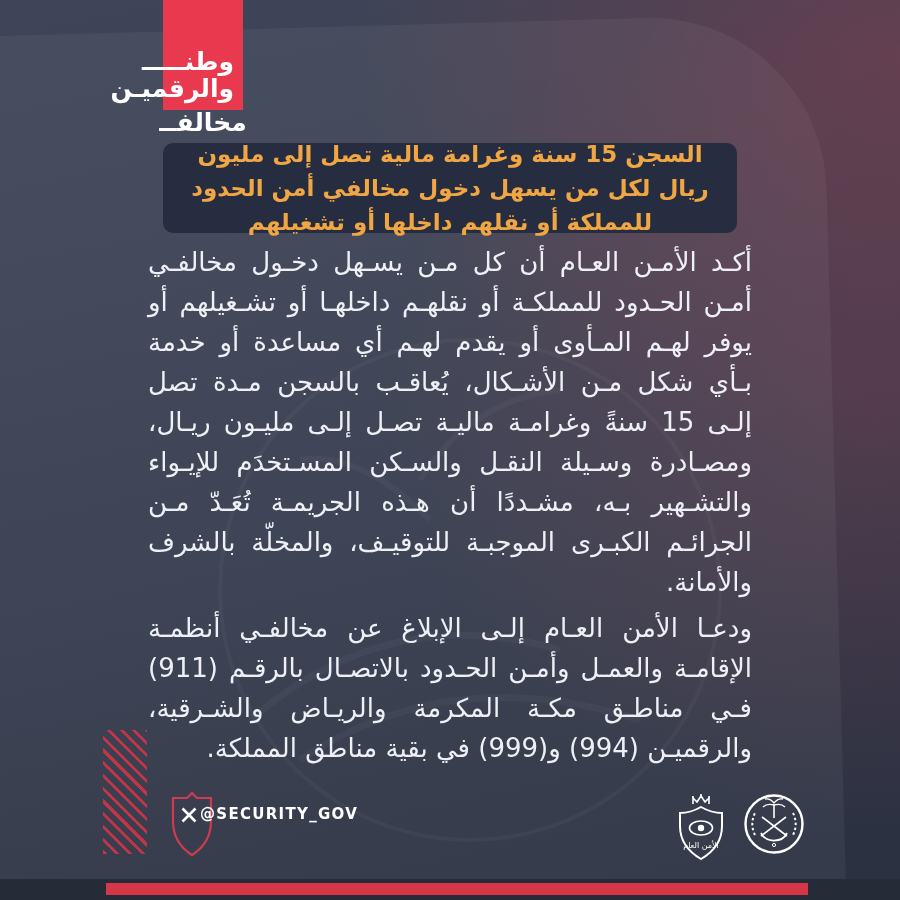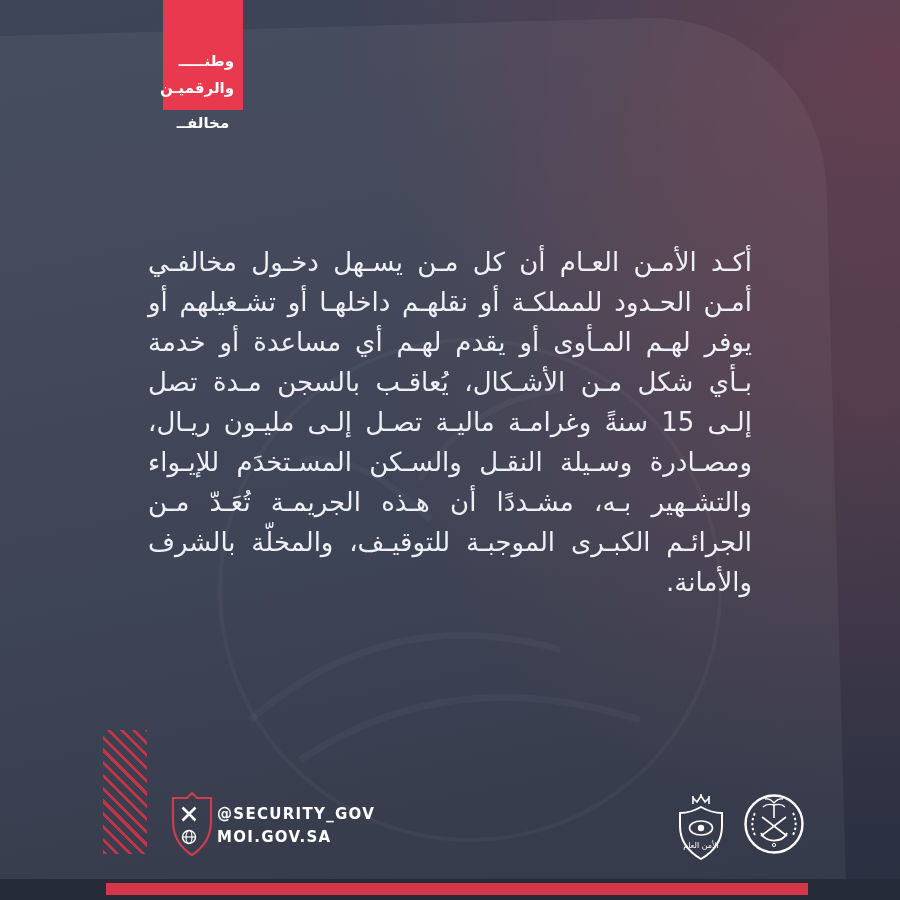--- a/index.html
+++ b/index.html
@@ -26,24 +26,24 @@
   .watermark{position:absolute;left:0;top:0;pointer-events:none;}
   .watermark path,.watermark circle{stroke:rgba(255,255,255,0.035);fill:none;}
   
   .brand-square{
     position:absolute;left:163px;top:0;width:80px;height:110px;
     background:#e8394e;
     display:flex;flex-direction:column;justify-content:flex-end;
     padding:0 9px 8px 6px;
     direction:rtl;text-align:right;
   }
-  .brand-square .w{color:#ffffff;font-weight:bold;font-size:15px;line-height:27px;white-space:nowrap;}
+  .brand-square .w{color:#ffffff;font-weight:bold;font-size:25px;line-height:27px;white-space:nowrap;}
   .brand-word3{
     position:absolute;left:157px;top:110px;width:92px;height:28px;
-    color:#ffffff;font-weight:bold;font-size:15px;line-height:26px;
+    color:#ffffff;font-weight:bold;font-size:25px;line-height:26px;
     direction:rtl;text-align:center;white-space:nowrap;
   }
   
   .banner{
     position:absolute;left:163px;top:143px;width:574px;height:90px;
     background:#272d41;border-radius:10px;
     display:flex;align-items:center;justify-content:center;
   }
   .banner .headline{
     width:548px;direction:rtl;text-align:center;
@@ -63,21 +63,21 @@
     background:repeating-linear-gradient(45deg,
       rgba(200,52,72,0.95) 0px, rgba(200,52,72,0.95) 3px,
       rgba(200,52,72,0) 3px, rgba(200,52,72,0) 9px);
   }
   
   .shield-outline{position:absolute;left:166px;top:789px;}
   .social{
     position:absolute;left:181px;top:805px;
     display:flex;flex-direction:column;gap:5px;
   }
-  .social .row{display:flex;align-items:center;gap:20px;}
+  .social .row{display:flex;align-items:flex-end;gap:3px;}
   .social .label{
     color:#ffffff;font-weight:bold;font-size:15px;letter-spacing:1.3px;
     font-family:"DejaVu Sans",sans-serif;white-space:nowrap;
   }
   .ps-logo{position:absolute;left:671px;top:792px;}
   .moi-logo{position:absolute;left:743px;top:791px;}
   .ps-logo path,.ps-logo ellipse,.ps-logo line,.ps-logo polyline,
   .moi-logo circle,.moi-logo path,.moi-logo line{stroke:#ffffff;fill:none;}
   
   .bottom-strip{position:absolute;left:0;top:879px;width:900px;height:21px;background:#262b38;}
@@ -97,45 +97,41 @@
     <path d="M420,480 Q470,400 560,390" stroke-width="6"></path>
     <path d="M430,520 Q360,450 300,460" stroke-width="6"></path>
   </svg>
 
   <div class="brand-square">
     <div class="w">وطنـــــ</div>
     <div class="w">والرقميـن</div>
   </div>
   <div class="brand-word3">مخالفــ</div>
 
+  <div class="banner">
+    <div class="headline">السجن 15 سنة وغرامة مالية تصل إلى مليون ريال لكل من يسهل دخول مخالفي أمن الحدود للمملكة أو نقلهم داخلها أو تشغيلهم</div>
+  </div>
 
   <div class="article">
     <p>أكـد الأمـن العـام أن كل مـن يسـهل دخـول مخالفـي أمـن الحـدود للمملكـة أو نقلهـم داخلهـا أو تشـغيلهم أو يوفر لهـم المـأوى أو يقدم لهـم أي مساعدة أو خدمة بـأي شكل مـن الأشـكال، يُعاقـب بالسجن مـدة تصل إلـى 15 سنةً وغرامـة ماليـة تصـل إلـى مليـون ريـال، ومصـادرة وسـيلة النقـل والسـكن المسـتخدَم للإيـواء والتشـهير بـه، مشـددًا أن هـذه الجريمـة تُعَـدّ مـن الجرائـم الكبـرى الموجبـة للتوقيـف، والمخلّة بالشرف والأمانة.</p>
+    <p>ودعـا الأمن العـام إلـى الإبلاغ عن مخالفـي أنظمـة الإقامـة والعمـل وأمـن الحـدود بالاتصـال بالرقـم (911) فـي مناطـق مكـة المكرمة والريـاض والشـرقية، والرقميـن (994) و(999) في بقية مناطق المملكة.</p>
   </div>
 
   <div class="stripes"></div>
 
   <svg class="shield-outline" width="52" height="70" viewBox="0 0 52 70">
     <path d="M26,4 L31,9 L45,9 L45,32 C45,49 37,59 26,66 C15,59 7,49 7,32 L7,9 L21,9 Z" fill="none" stroke="#cf3b4f" stroke-width="2.2"></path>
   </svg>
 
   <div class="social">
     <div class="row">
       <svg width="16" height="16" viewBox="0 0 16 16">
         <path d="M1.5,1.5 L14.5,14.5 M14.5,1.5 L1.5,14.5" stroke="#ffffff" stroke-width="2.6" fill="none"></path>
       </svg>
       <span class="label">@SECURITY_GOV</span>
-    </div>
-    <div class="row">
-      <svg width="16" height="16" viewBox="0 0 16 16">
-        <circle cx="8" cy="8" r="6.5" stroke="#ffffff" stroke-width="1.4" fill="none"></circle>
-        <line x1="1.5" y1="8" x2="14.5" y2="8" stroke="#ffffff" stroke-width="1.2"></line>
-        <ellipse cx="8" cy="8" rx="3" ry="6.5" stroke="#ffffff" stroke-width="1.2" fill="none"></ellipse>
-      </svg>
-      <span class="label">MOI.GOV.SA</span>
     </div>
   </div>
 
   <svg class="ps-logo" width="60" height="70" viewBox="0 0 60 70">
     <polyline points="22,12 22,6 26,10 30,4 34,10 38,6 38,12" stroke-width="1.6"></polyline>
     <circle cx="22" cy="5" r="1" fill="#ffffff" stroke="none"></circle>
     <circle cx="30" cy="3" r="1" fill="#ffffff" stroke="none"></circle>
     <circle cx="38" cy="5" r="1" fill="#ffffff" stroke="none"></circle>
     <path d="M30,15 C37,19 45,21 51,21 L51,34 C51,50 42,60 30,67 C18,60 9,50 9,34 L9,21 C15,21 23,19 30,15 Z" stroke-width="2"></path>
     <ellipse cx="30" cy="36" rx="11.5" ry="7" stroke-width="1.6"></ellipse>

